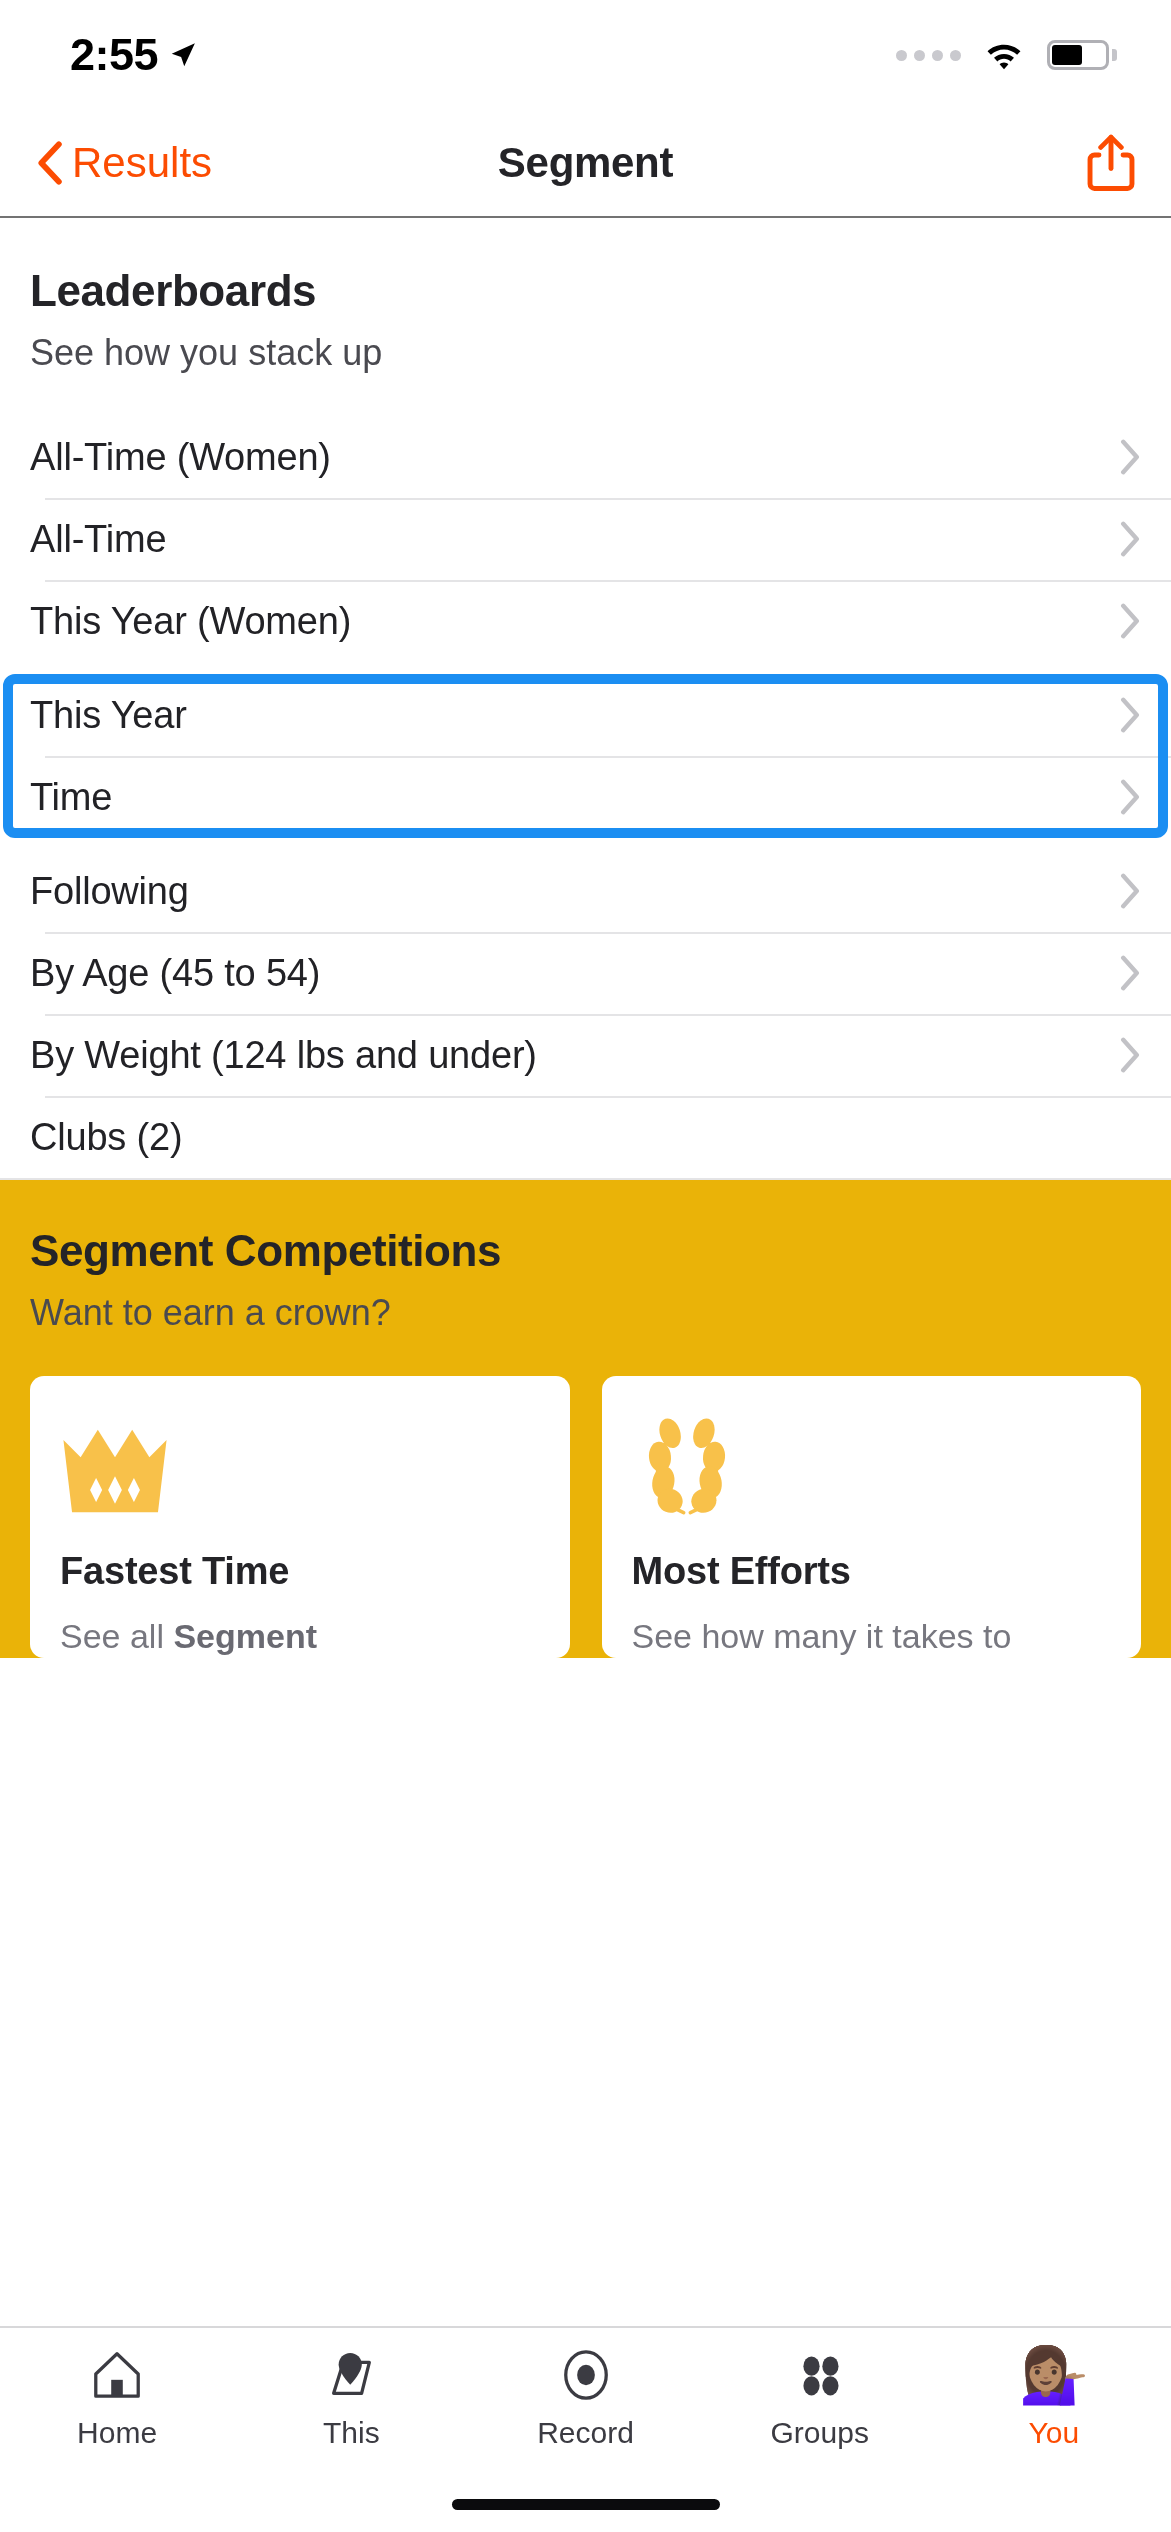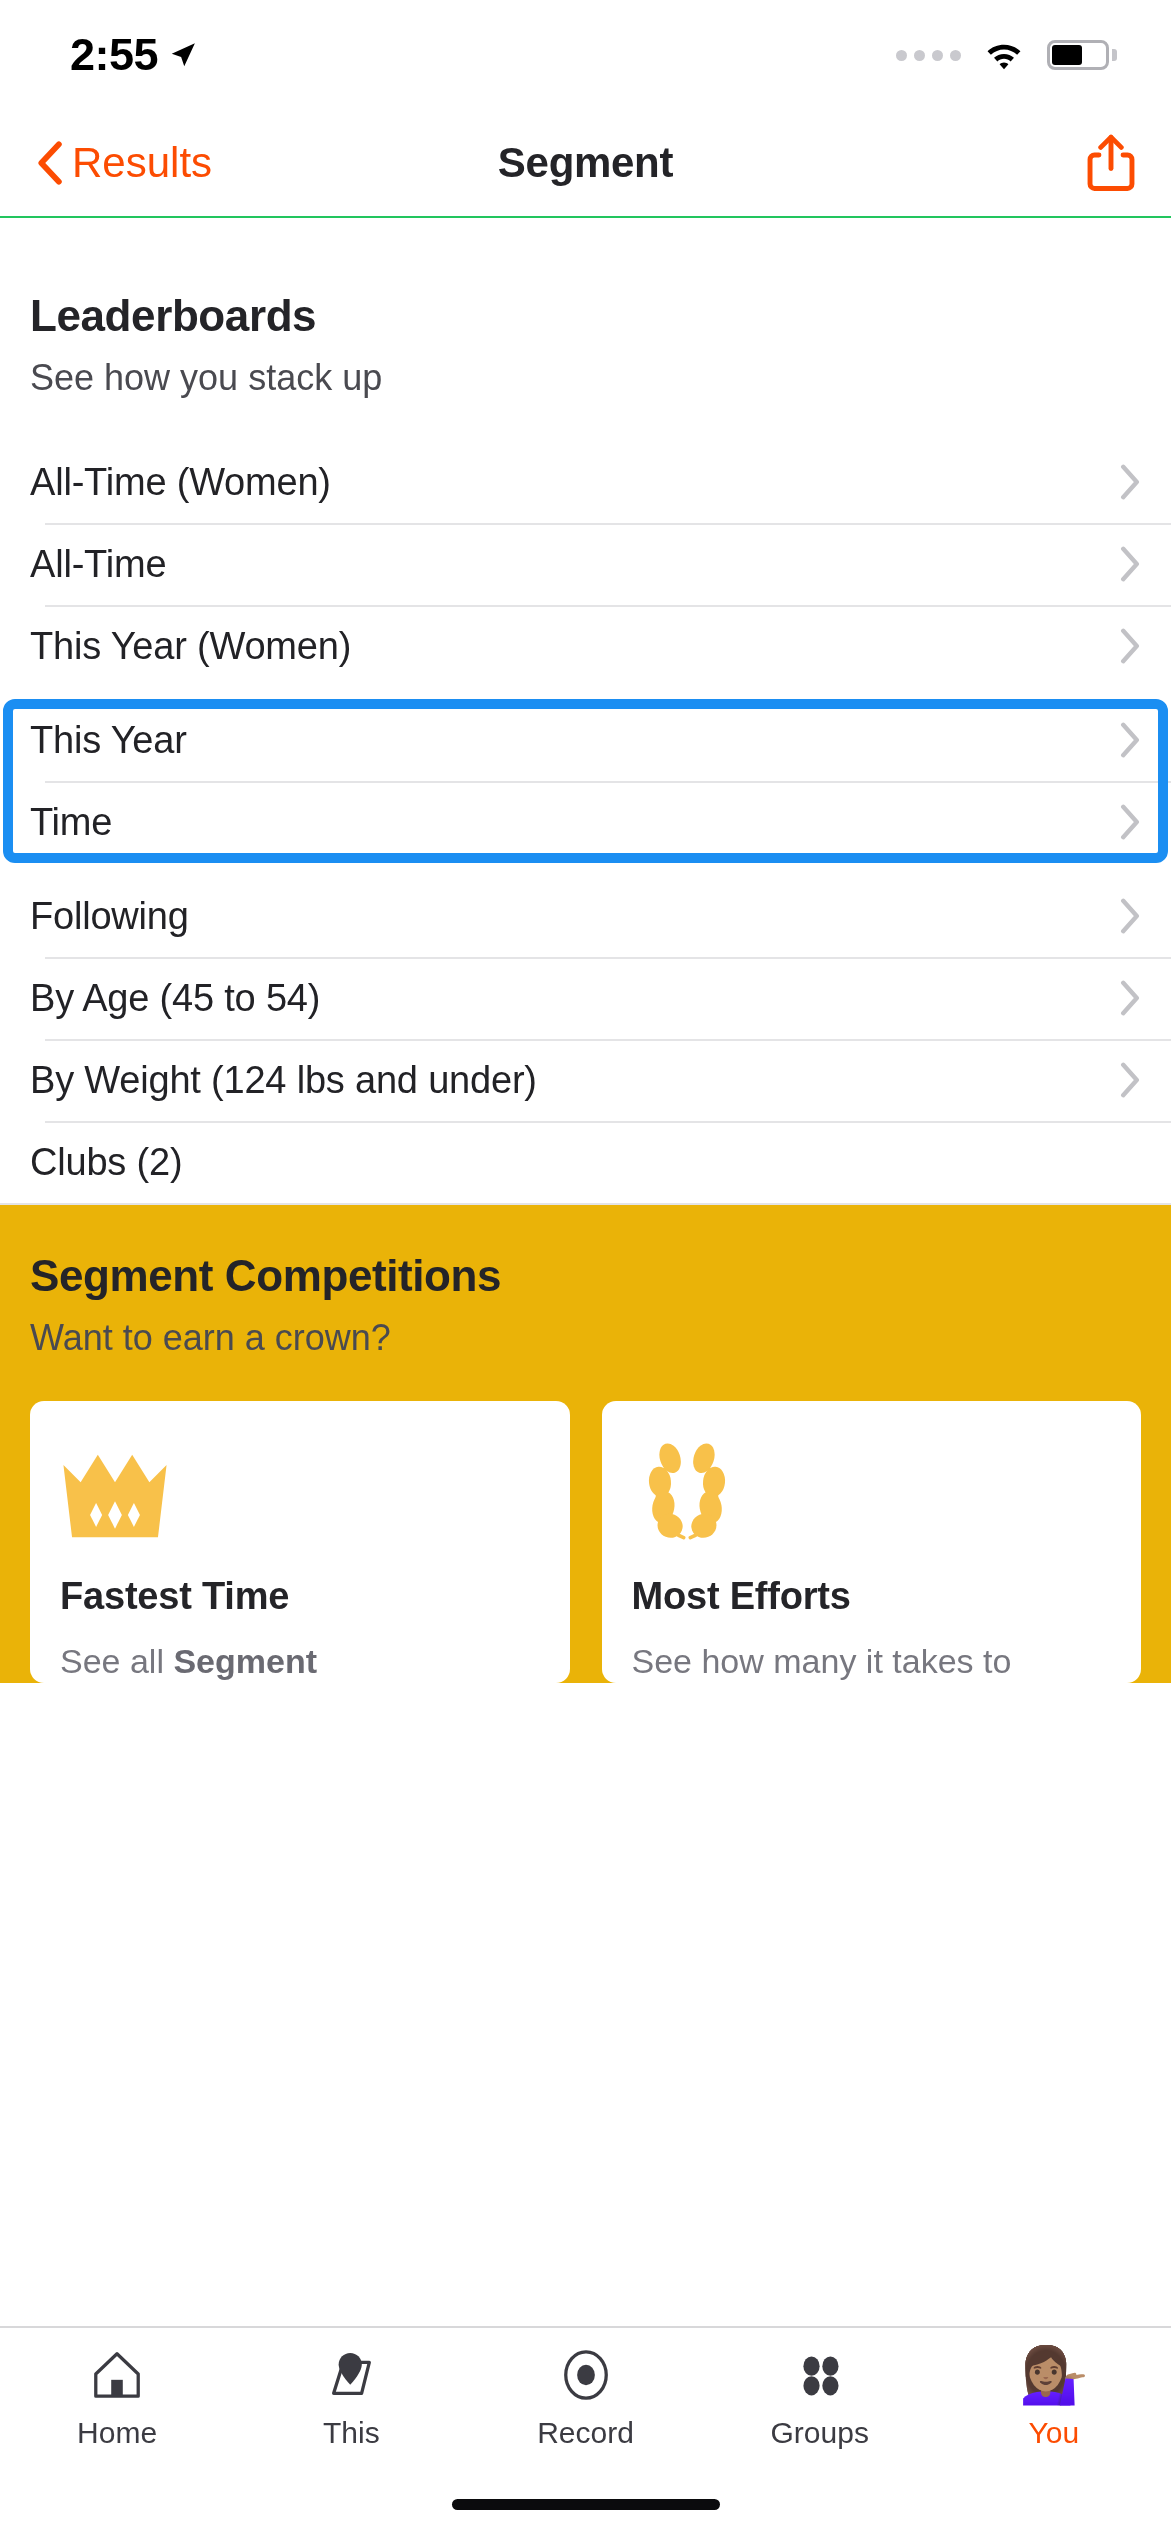--- a/index.html
+++ b/index.html
@@ -28,35 +28,35 @@
   .sb-wifi { width:42px; height:32px; display:block; }
   .sb-batt { position:relative; width:62px; height:30px; }
   .sb-batt .shell { position:absolute; inset:0; border:3px solid #b0b0b5; border-radius:8px; }
   .sb-batt .fill { position:absolute; left:5px; top:5px; bottom:5px; width:30px; background:#000; border-radius:3px; }
   .sb-batt .nub { position:absolute; right:-8px; top:9px; width:5px; height:12px; background:#c4c4c9; border-radius:0 3px 3px 0; }
 
   
   .navbar {
     height:108px; flex:0 0 108px;
     display:flex; align-items:center; position:relative;
-    border-bottom:2px solid #22c55e;
+    border-bottom:2px solid #737373;
     padding:0 34px;
   }
   .nav-back { display:flex; align-items:center; gap:8px; cursor:pointer; }
   .nav-chev { width:30px; height:44px; display:block; }
   .nav-back-label { font-size:42px; color:#fc4c02; font-weight:400; }
   .nav-title {
     position:absolute; left:0; right:0; text-align:center;
     font-size:42px; font-weight:700; color:#242428; letter-spacing:-0.3px;
     pointer-events:none;
   }
   .nav-share { margin-left:auto; width:52px; height:58px; display:block; cursor:pointer; }
 
   
-  .content { flex:1 1 auto; overflow:hidden; position:relative; background:#fff;margin-top:25px; }
+  .content { flex:1 1 auto; overflow:hidden; position:relative; background:#fff; }
 
   .section-head { padding:48px 30px 0 30px; }
   .section-title { font-size:44px; font-weight:700; color:#242428; letter-spacing:-0.4px; }
   .section-sub { font-size:36px; color:#4a4a50; margin-top:16px; font-weight:400; }
 
   .list { margin-top:42px; }
   .row {
     height:82px; display:flex; align-items:center;
     padding:0 30px; position:relative; cursor:pointer; background:#fff;
   }

